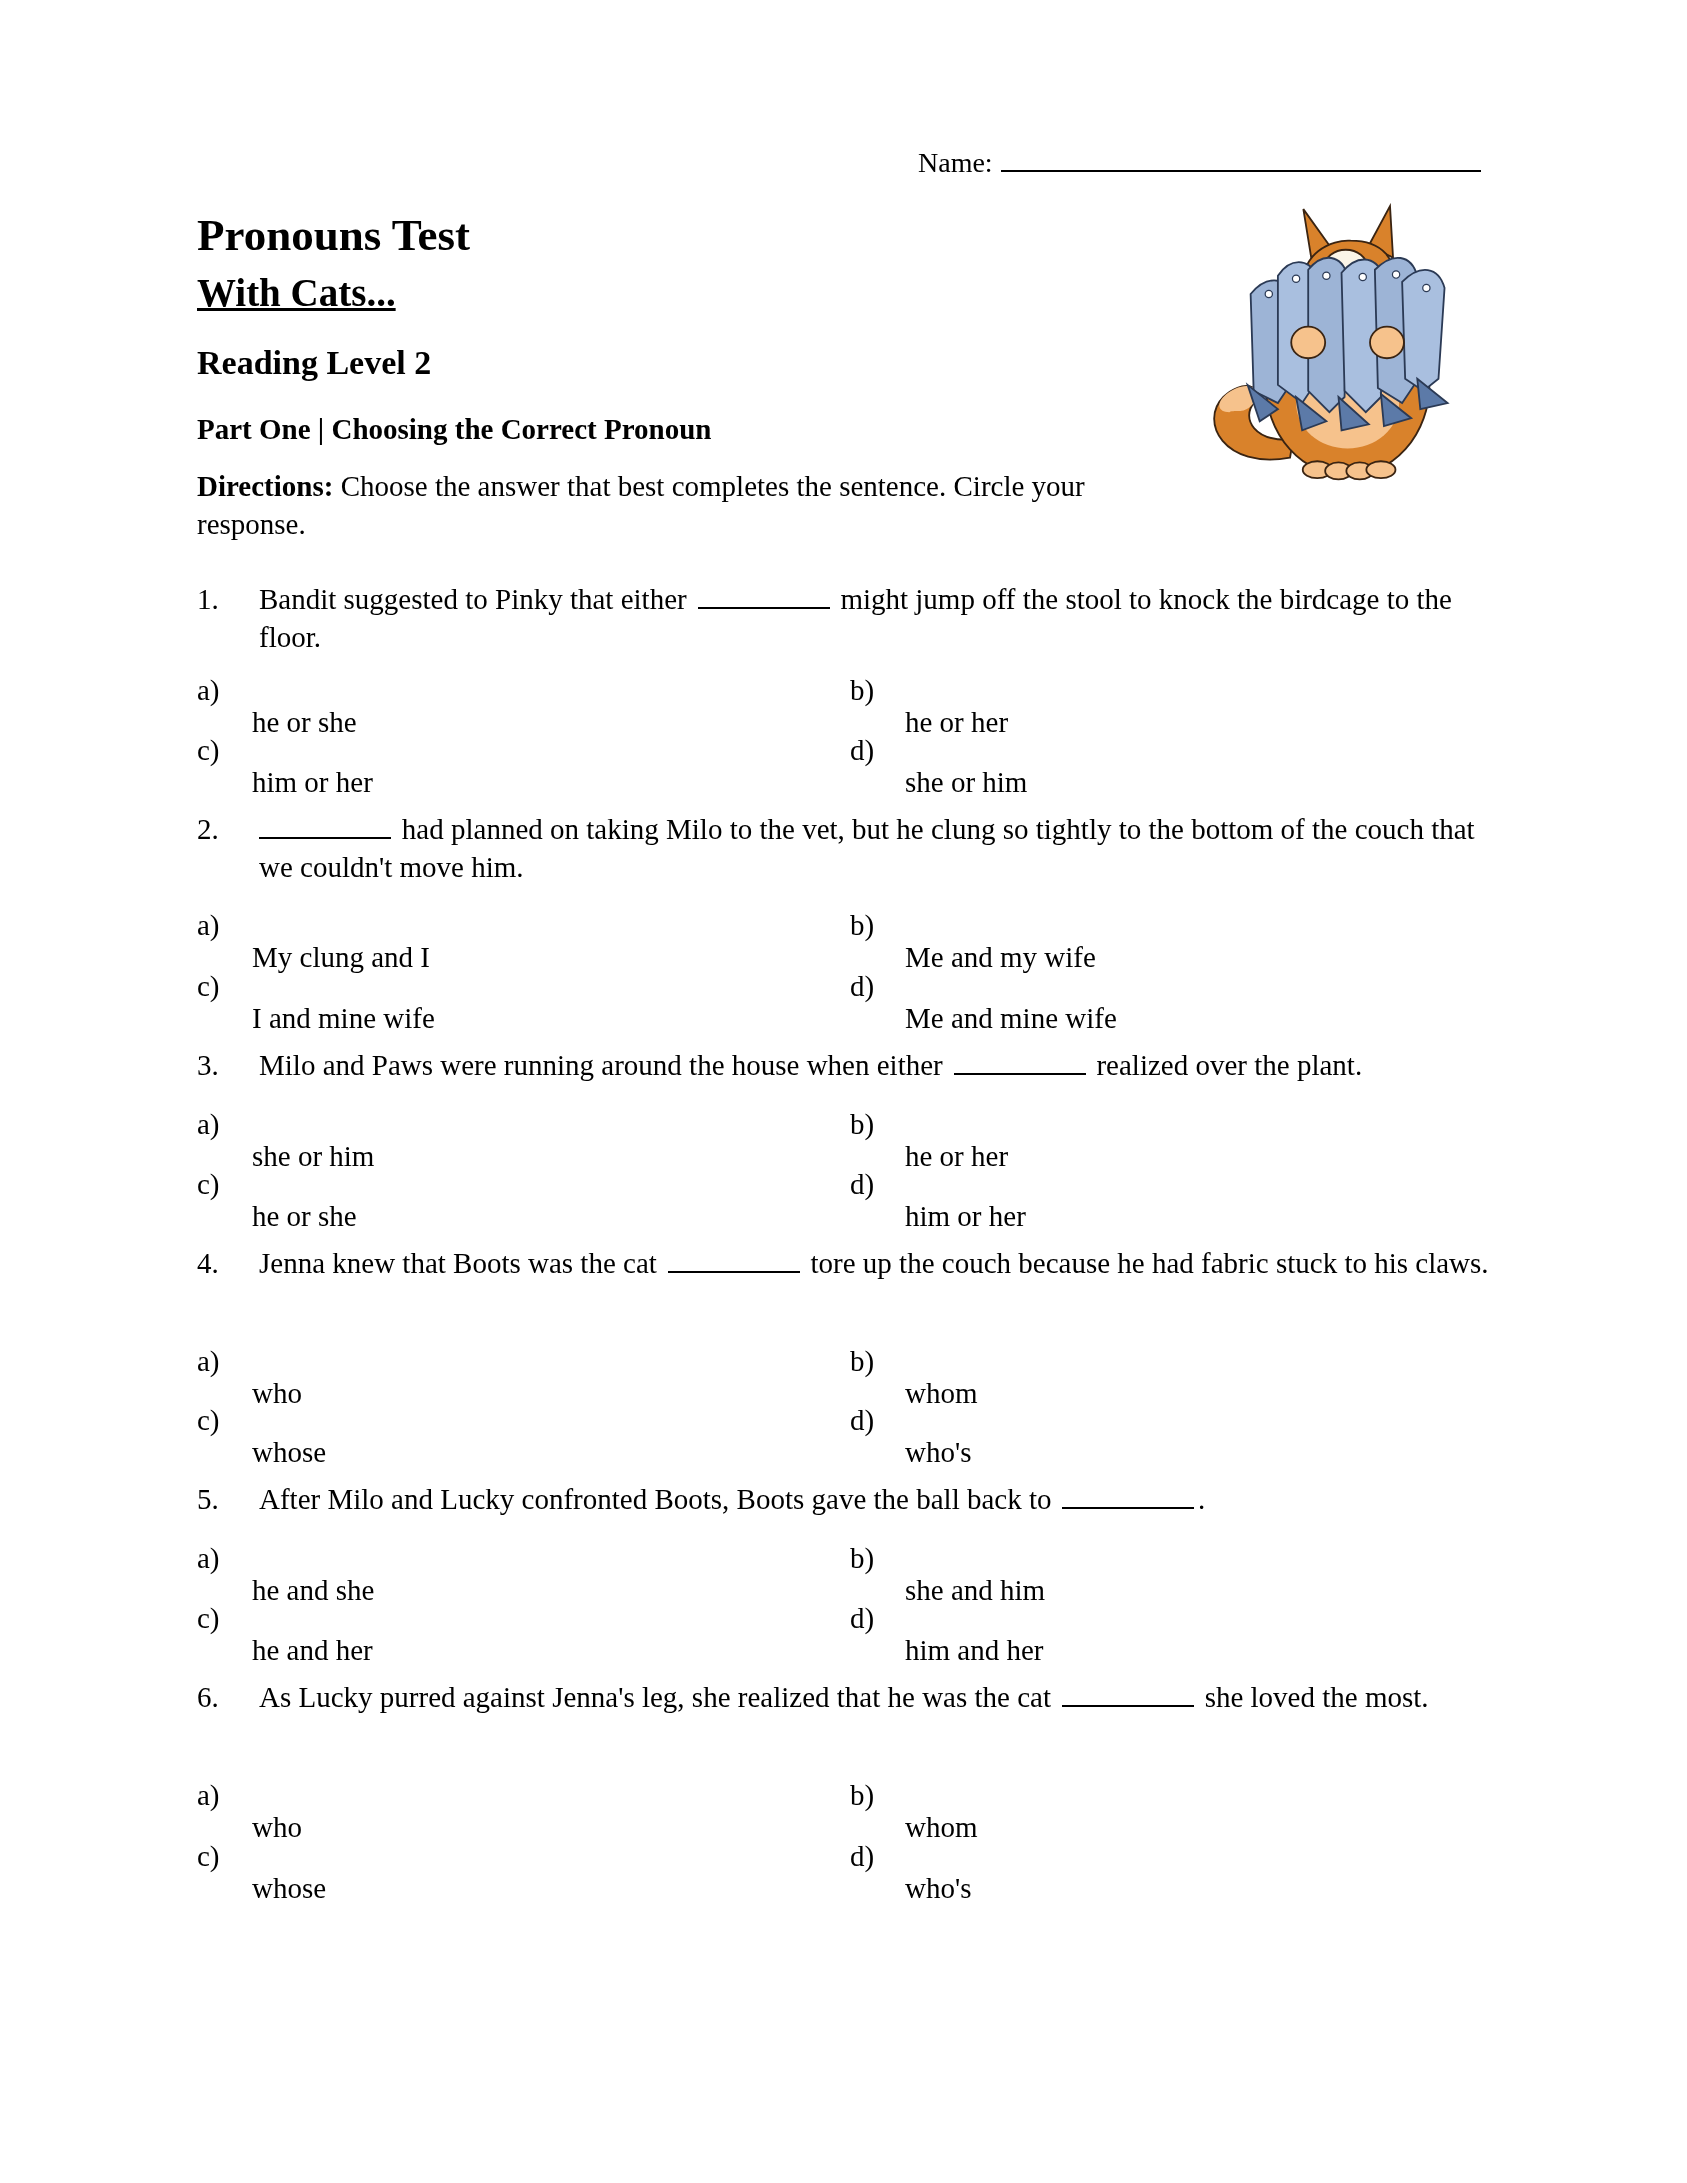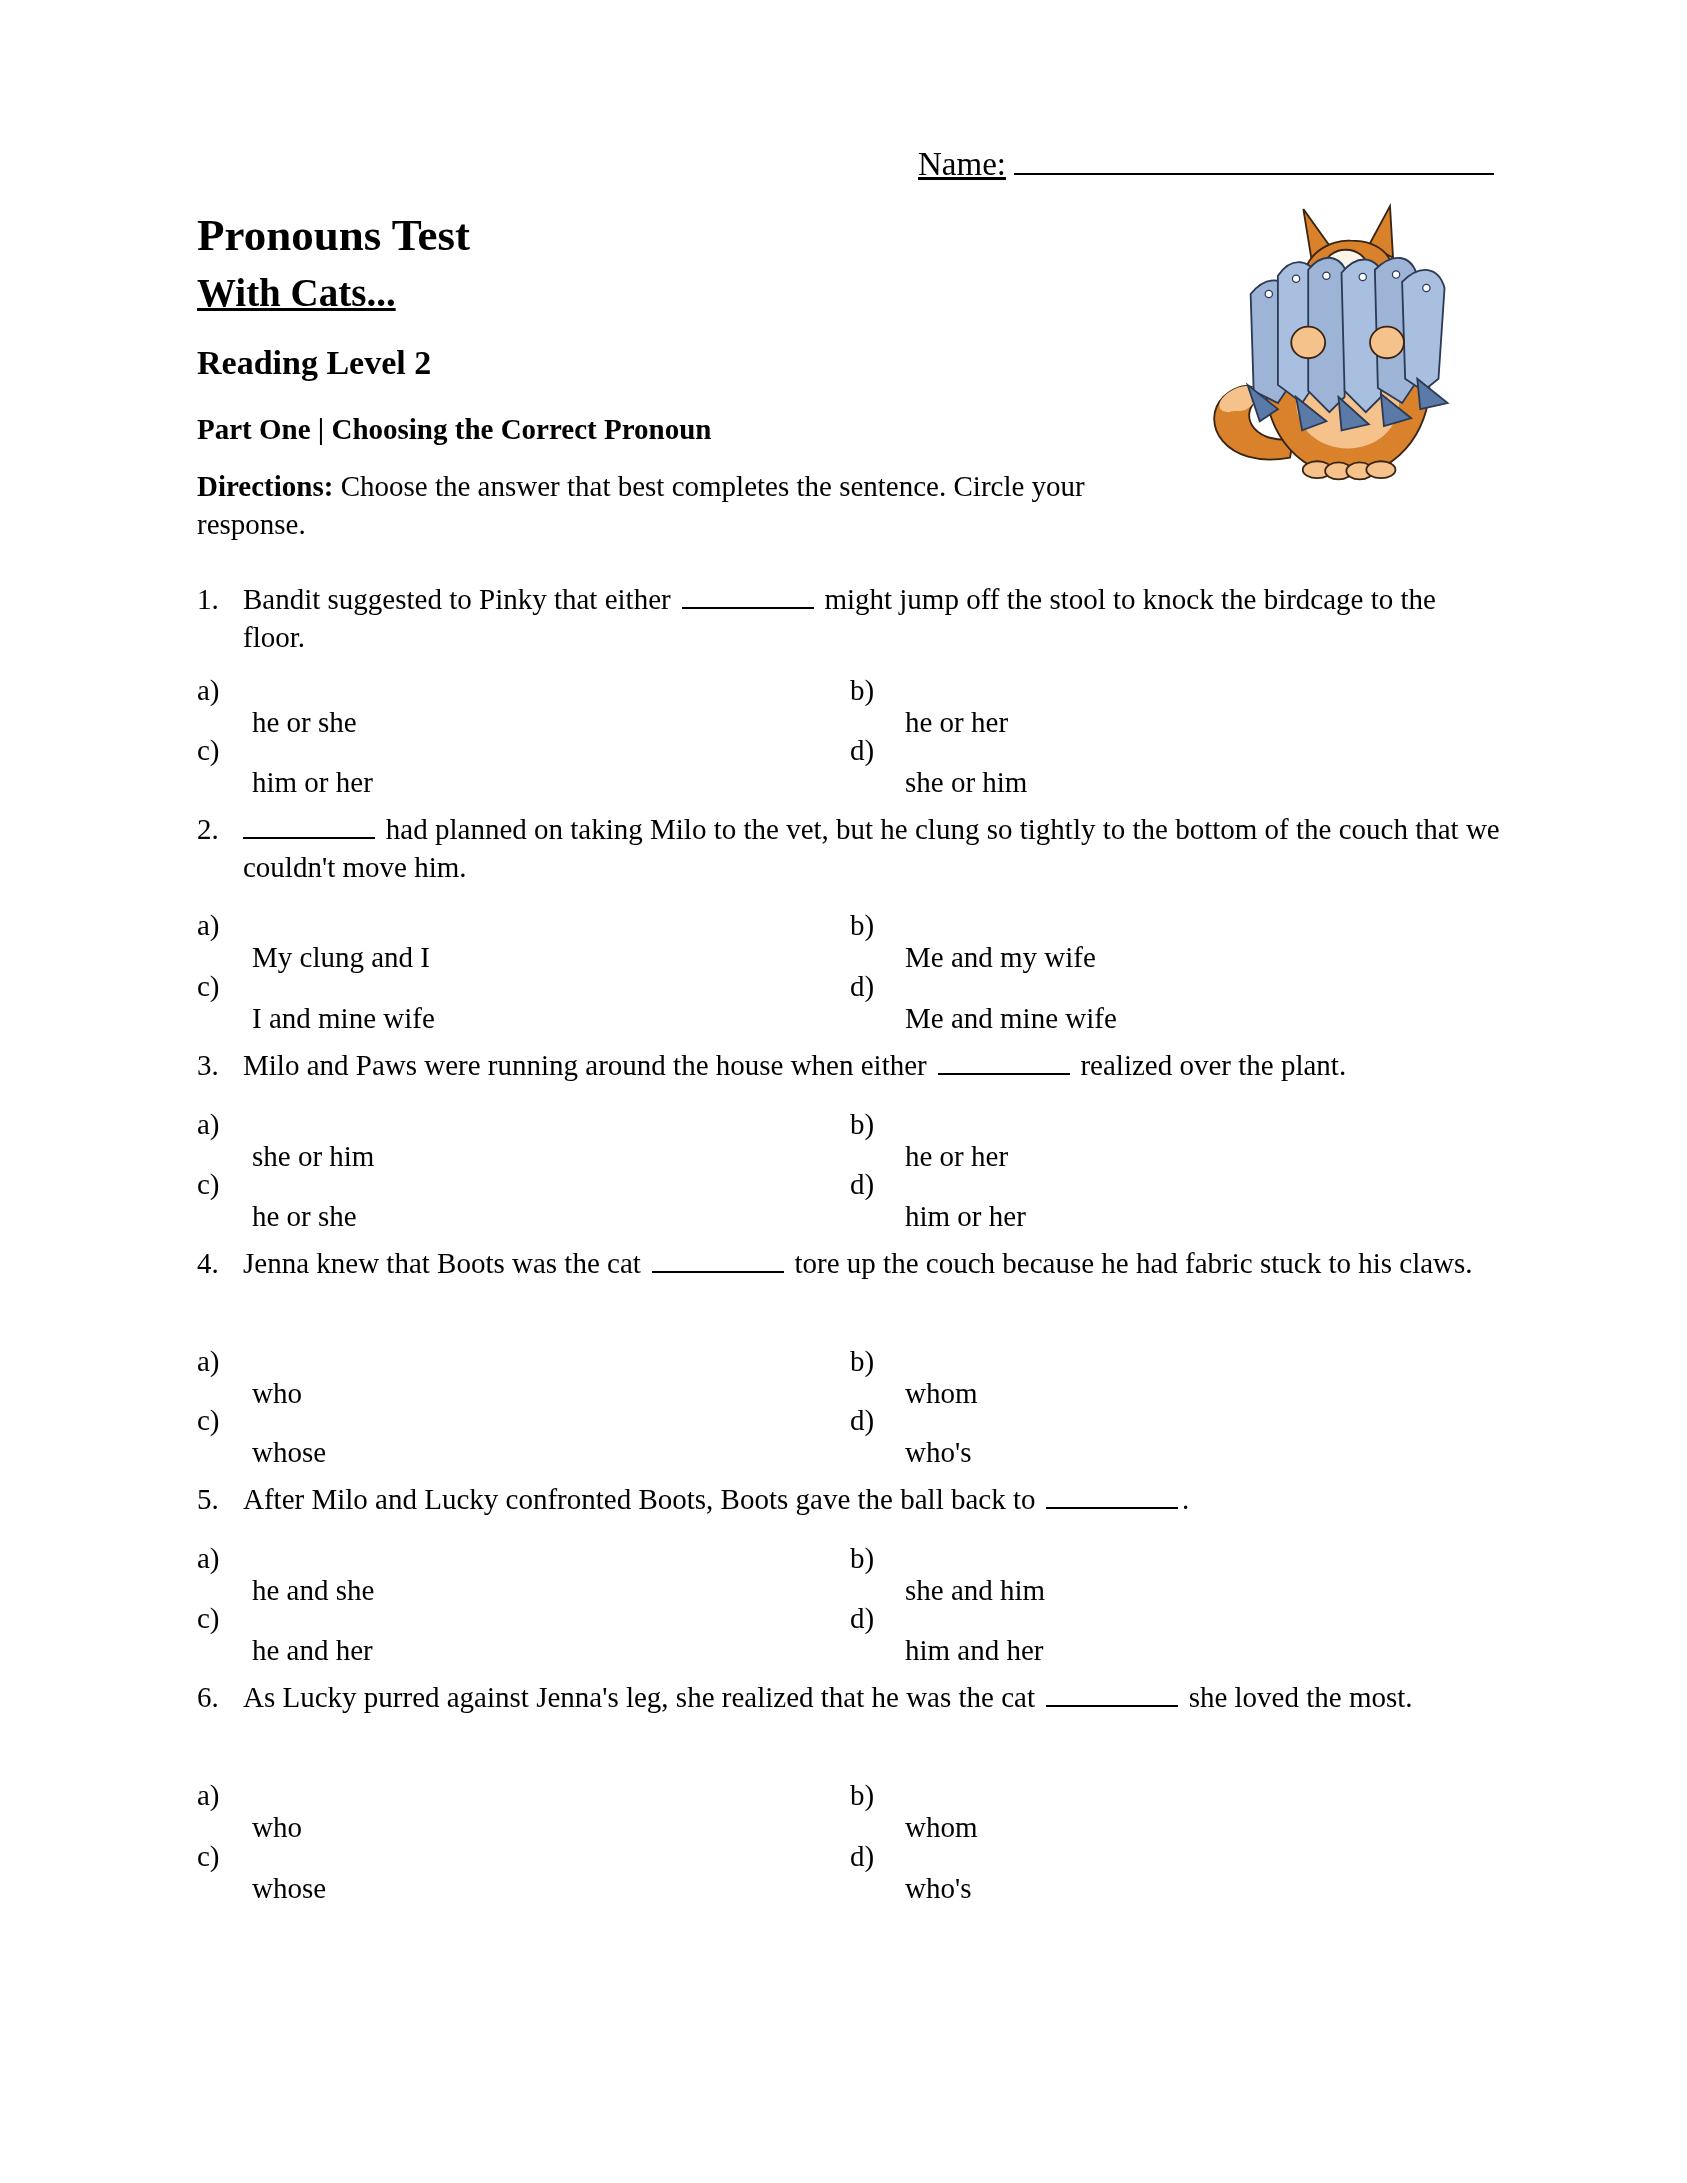--- a/index.html
+++ b/index.html
@@ -1,29 +1,29 @@
 <!DOCTYPE html>
 <html style="font-size:9.7px"><head>
 <meta charset="utf-8">
 <style>
   html, body { margin:0; padding:0; background:#ffffff; }
   body { width:1687px; height:2183px; position:relative; overflow:hidden;
          font-family:"Liberation Serif","DejaVu Serif",serif; color:#000; }
   .abs { position:absolute; white-space:nowrap; }
-  .name-row { left:918px; top:146px; font-size:33px;text-decoration:underline; }
+  .name-row { left:918px; top:146px; font-size:28px; }
   .name-line { display:inline-block; width:480px; border-bottom:2.4px solid #000; margin-left:8.5px; height:24px; vertical-align:baseline; }
   .title { left:197px; top:209px; font-size:45px; font-weight:bold; }
   .subtitle { left:197px; top:270px; font-size:39px; font-weight:bold;text-decoration:underline; }
   .level { left:197px; top:344px; font-size:34px; font-weight:bold;text-align:center; }
   .part { left:197px; top:413px; font-size:29px; font-weight:bold; }
   .directions { left:197px; top:467px; font-size:29px; line-height:38px; width:947px; white-space:normal; }
   .directions b { font-weight:bold; }
   .q { left:197px; font-size:29px; line-height:38px; width:1305px; white-space:normal; }
   .q .num { position:absolute; left:0; top:0; }
-  .q .txt { display:block; margin-left:46px; }
+  .q .txt { display:block; margin-left:62px; }
   .blank { display:inline-block; width:132px; border-bottom:2.4px solid #000; height:25.5px; vertical-align:baseline; margin:0 3.6px; }
   .opt { font-size:29px; }
   .opt .letter { position:absolute; left:0; top:0; }
   .opt .otext { position:absolute; left:55px; top:0;margin-top:32px; }
   .cat { left:1187px; top:203px; width:303px; height:285px; }
 </style>
 </head>
 <body>
 
 <div class="abs name-row">

